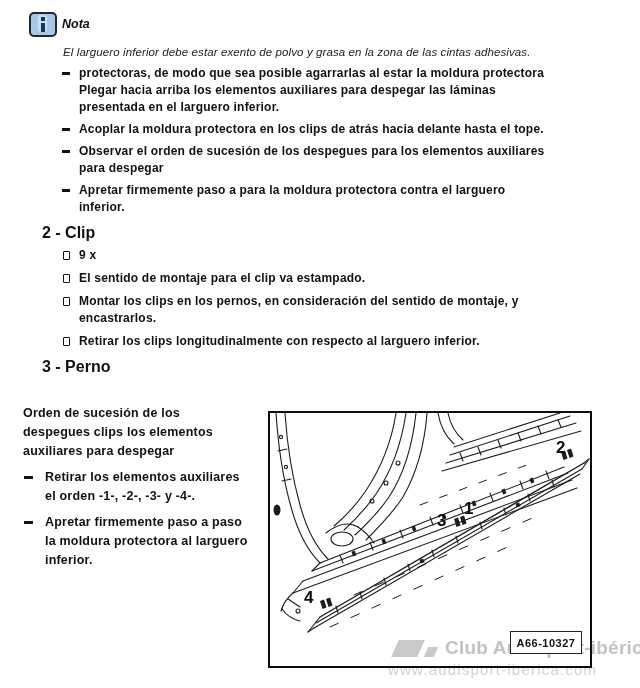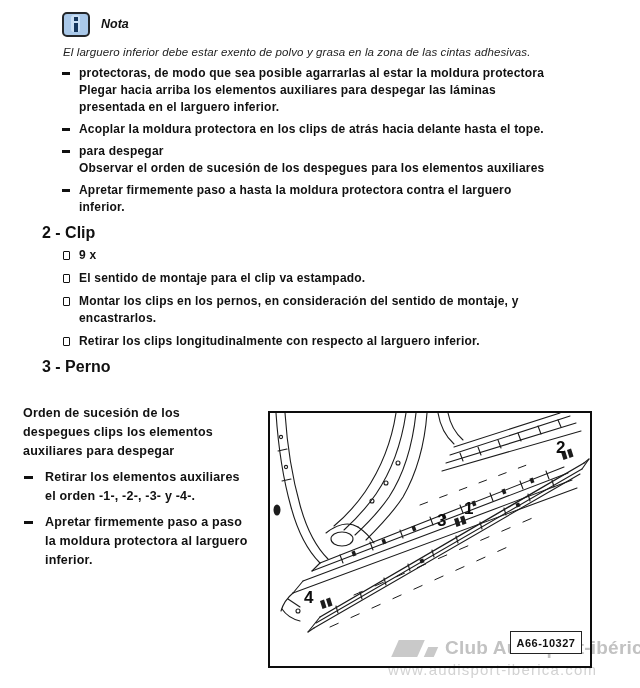--- a/index.html
+++ b/index.html
@@ -2,21 +2,21 @@
 <html><head>
 <meta charset="utf-8">
 <style>
   html,body{margin:0;padding:0;background:#ffffff;}
   .page{position:relative;width:640px;height:688px;background:#fff;overflow:hidden;
         font-family:"Liberation Sans",sans-serif;color:#111;}
   .line{white-space:nowrap;}
 
   
   .top{padding-top:12px;}
-  .note-header{margin-left:62px;display:flex;align-items:flex-start;gap:11px;height:24px;}
+  .note-header{margin-left:29px;display:flex;align-items:flex-start;gap:5px;height:24px;}
   .note-icon{position:relative;width:24px;height:21px;background:#a9c8e9;border:2px solid #23262a;
              border-radius:5px;flex:0 0 auto;}
   .note-icon .pill{position:absolute;left:7px;top:1px;width:9px;height:17px;background:#cadff4;border-radius:3px;}
   .note-icon .dot{position:absolute;left:10px;top:2.5px;width:4px;height:4px;background:#15365d;}
   .note-icon .stem{position:absolute;left:10px;top:8.5px;width:4px;height:9px;background:#15365d;}
   .note-label{font-style:italic;font-weight:bold;font-size:12.5px;margin-top:5px;}
   .note-text{margin:10px 0 0 63px;font-style:italic;font-size:11.5px;letter-spacing:.1px;color:#222;}
 
   
   .dash-list{margin-top:7px;}
@@ -83,26 +83,26 @@
         <div class="line">protectoras, de modo que sea posible agarrarlas al estar la moldura protectora</div>
         <div class="line">Plegar hacia arriba los elementos auxiliares para despegar las láminas</div>
         <div class="line">presentada en el larguero inferior.</div>
       </div>
       <div class="d-item">
         <span class="dash"></span>
         <div class="line">Acoplar la moldura protectora en los clips de atrás hacia delante hasta el tope.</div>
       </div>
       <div class="d-item">
         <span class="dash"></span>
+        <div class="line">Observar el orden de sucesión de los despegues para los elementos auxiliares</div>
         <div class="line">para despegar</div>
-        <div class="line">Observar el orden de sucesión de los despegues para los elementos auxiliares</div>
-      </div>
-      <div class="d-item">
-        <span class="dash"></span>
-        <div class="line">Apretar firmemente paso a hasta la moldura protectora contra el larguero</div>
+      </div>
+      <div class="d-item">
+        <span class="dash"></span>
+        <div class="line">Apretar firmemente paso a para la moldura protectora contra el larguero</div>
         <div class="line">inferior.</div>
       </div>
     </div>
 
     <div class="legend-label">2 - Clip</div>
 
     <div class="square-list">
       <div class="s-item">
         <span class="sq"></span>
         <div class="line">9 x</div>

